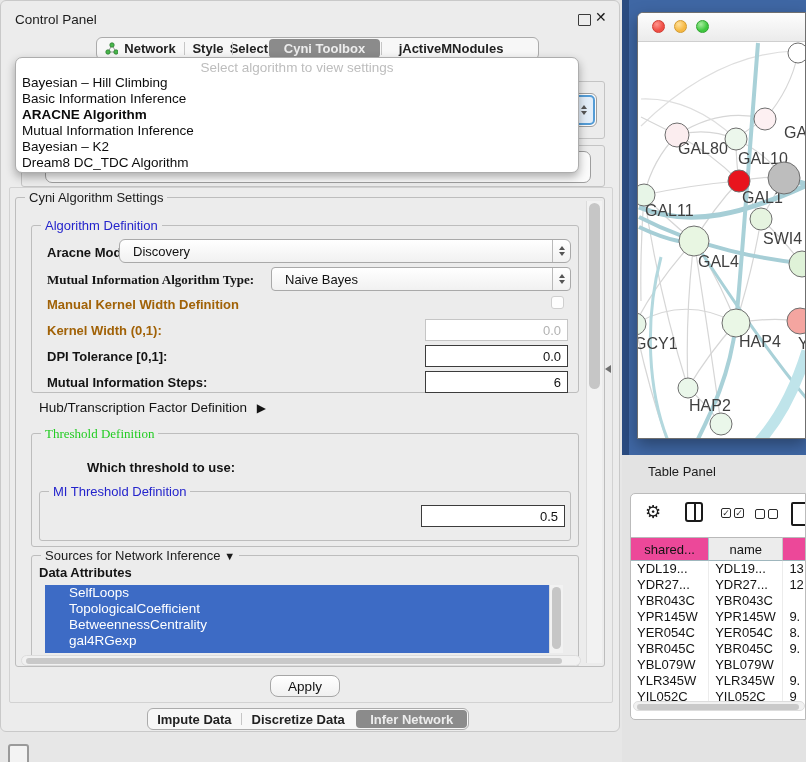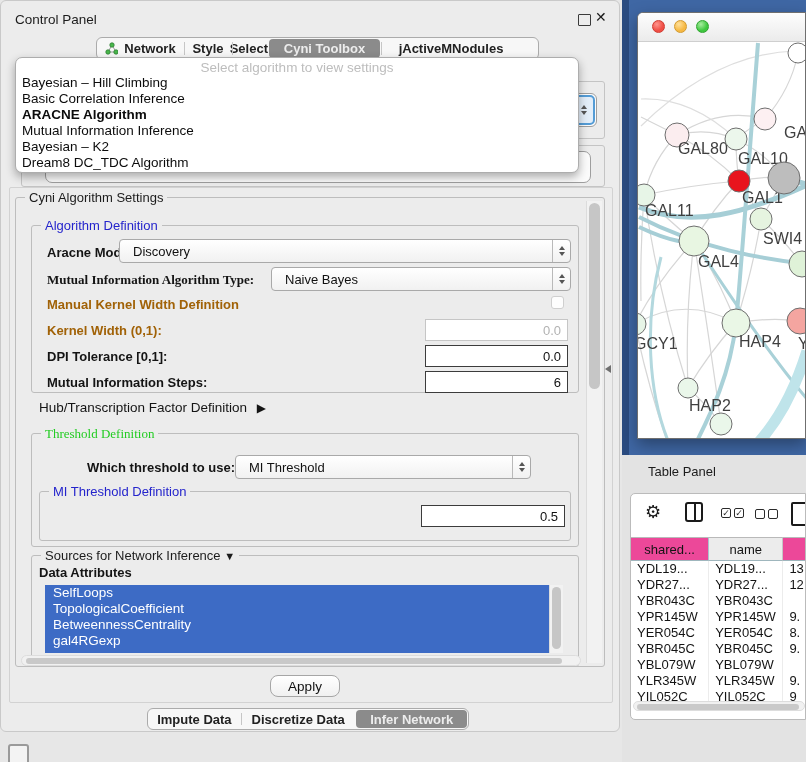--- a/index.html
+++ b/index.html
@@ -54,21 +54,21 @@
   .tri-up{width:0;height:0;border-left:3.5px solid transparent;border-right:3.5px solid transparent;
     border-bottom:4px solid #555;}
   .tri-dn{width:0;height:0;border-left:3.5px solid transparent;border-right:3.5px solid transparent;
     border-top:4px solid #555;}
   .field{background:#fff;box-sizing:border-box;font-size:13px;text-align:right;padding:3px 6px 0 0;}
   .field.dark{border:1px solid #3c3c3c;color:#111;}
   .field.dis{border:1px solid #c6c6c6;color:#b2b2b2;}
   .checkbox{width:13px;height:13px;border:1.5px solid #cfcfcf;border-radius:3px;background:#fdfdfd;box-sizing:border-box;}
   .disclosure{font-size:13.5px;color:#141414;white-space:nowrap;}
   .attr-list{background:#3d6bc5;overflow:hidden;}
-  .attr-item{color:#fff;font-size:13.5px;height:16px;line-height:16px;padding-left:8px;white-space:nowrap;}
+  .attr-item{color:#fff;font-size:13.5px;height:16px;line-height:16px;padding-left:24px;white-space:nowrap;}
   .vscroll{background:#f2f2f2;border-left:1px solid #dcdcdc;box-sizing:border-box;}
   .vthumb{background:#c6c6c6;border-radius:6px;}
   .hscroll{background:#f1f1f1;border:1px solid #dddddd;border-radius:6px;box-sizing:border-box;}
   .hthumb{background:#c9c9c9;border-radius:4px;}
   .btn{display:flex;align-items:center;justify-content:center;background:linear-gradient(#ffffff,#f0f0f0);
     border:1px solid #a6a6a6;border-radius:8px;font-size:13.5px;color:#111;box-sizing:border-box;}
   .splitter-arrow{width:0;height:0;border-top:4px solid transparent;border-bottom:4px solid transparent;
     border-right:6px solid #6f6f6f;}
   .mini-square{left:8px;top:744px;width:17px;height:18px;border:2px solid #9a9a9a;border-radius:3px;background:#f3f3f3;}
   
@@ -147,21 +147,21 @@
     <div class="tri-up"></div>
     <div class="tri-dn"></div>
   </div>
   <div class="abs gb" style="left:20px;top:144px;width:584px;height:42px;"></div>
   <div class="abs combo-ghost" style="left:44px;top:150px;width:546px;height:32px;border-radius:7px;"></div>
 
   <div class="abs popup">
     <div class="dd-prompt">Select algorithm to view settings</div>
     <div id="ddItems">
         <div class="dd-item">Bayesian – Hill Climbing</div>
-        <div class="dd-item">Basic Correlation Inference</div>
+        <div class="dd-item">Basic Information Inference</div>
         <div class="dd-item bold">ARACNE Algorithm</div>
         <div class="dd-item">Mutual Information Inference</div>
         <div class="dd-item">Bayesian – K2</div>
         <div class="dd-item">Dream8 DC_TDC Algorithm</div>
       </div>
   </div>
 
   <div class="abs outer-panel"></div>
 
   <div class="abs group" style="left:14px;top:196px;width:590px;height:470px;background:#ececec;overflow:hidden;">
@@ -169,21 +169,21 @@
   <div class="abs group-title" style="left:24px;top:189px;color:#1c1c1c;">Cyni Algorithm Settings</div>
 
   <div class="abs vscroll" style="left:585px;top:200px;width:16px;height:462px;">
     <div class="vthumb" style="position:absolute;left:2px;top:2px;width:11px;height:186px;"></div>
   </div>
 
   <div class="abs group" style="left:30px;top:224px;width:548px;height:168px;"></div>
   <div class="abs group-title gt-blue" style="left:40px;top:217px;">Algorithm Definition</div>
 
   <div class="abs lbl" style="left:46px;top:244px;">Aracne Mode:</div>
-  <div class="abs combo" style="left:118px;top:238px;width:452px;height:24px;">
+  <div class="abs combo" style="left:118px;top:238px;width:452px;height:24px;border-radius:6px;">
     <span class="ctext">Discovery</span>
     <span class="stepper">
         <span class="tri-up"></span>
         <span class="tri-dn"></span>
       </span>
   </div>
 
   <div class="abs lbl" style="left:46px;top:271px;font-family:Liberation Serif, serif;">Mutual Information Algorithm Type:</div>
   <div class="abs combo" style="left:270px;top:266px;width:300px;height:24px;">
     <span class="ctext">Naive Bayes</span>
@@ -207,27 +207,20 @@
 
   <div class="abs disclosure" style="left:38px;top:399px;">
     <span>Hub/Transcription Factor Definition</span>
     <span style="font-size:12px;margin-left:6px;">▶</span>
   </div>
 
   <div class="abs group" style="left:30px;top:432px;width:548px;height:114px;"></div>
   <div class="abs group-title gt-green" style="left:40px;top:425px;font-family:Liberation Serif, serif;">Threshold Definition</div>
 
   <div class="abs lbl" style="left:86px;top:459px;">Which threshold to use:</div>
-  <div class="abs combo" style="left:234px;top:454px;width:296px;height:24px;">
-    <span class="ctext">MI Threshold</span>
-    <span class="stepper">
-        <span class="tri-up"></span>
-        <span class="tri-dn"></span>
-      </span>
-  </div>
 
   <div class="abs group" style="left:38px;top:490px;width:532px;height:50px;"></div>
   <div class="abs group-title gt-blue" style="left:48px;top:483px;">MI Threshold Definition</div>
   <div class="abs field dark" style="left:420px;top:504px;width:144px;height:22px;">0.5</div>
 
   <div class="abs group" style="left:30px;top:554px;width:548px;height:112px;"></div>
   <div class="abs group-title" style="left:40px;top:547px;color:#1c1c1c;">
     <span>Sources for Network Inference</span>
     <span style="font-size:11px;">▼</span>
   </div>

